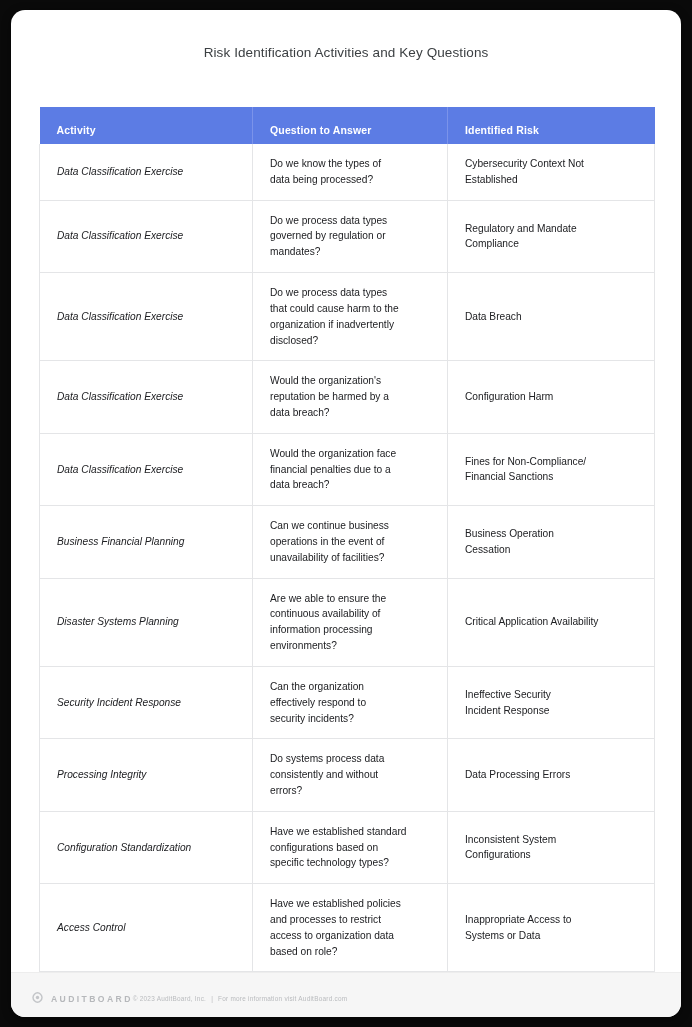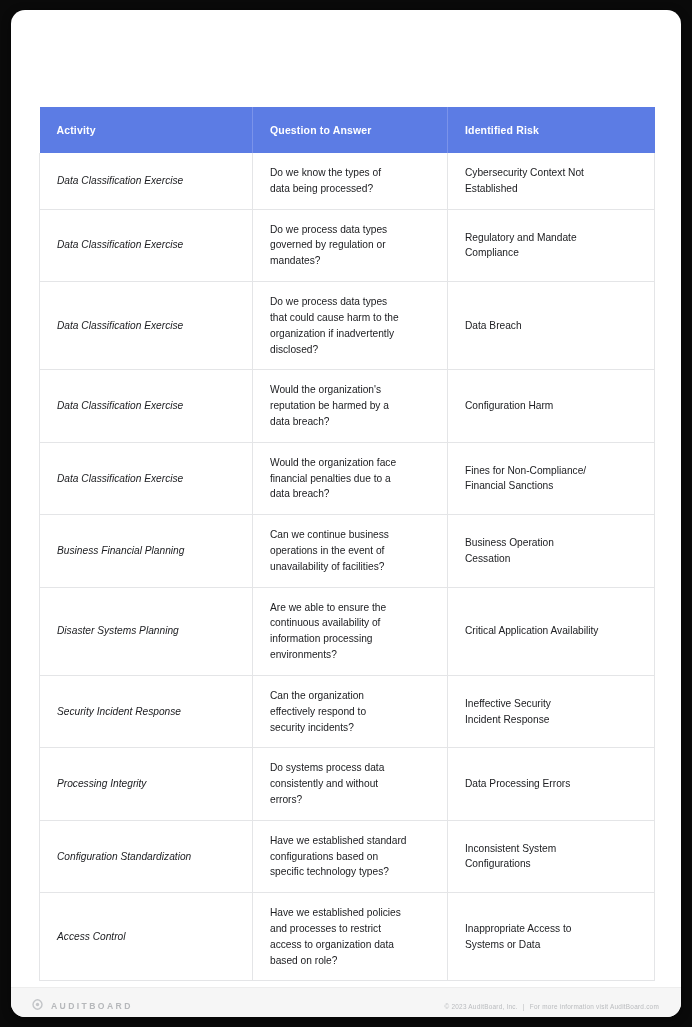--- a/index.html
+++ b/index.html
@@ -53,21 +53,21 @@
   }
   table.rik-table col.c1 { width: 213px; }
   table.rik-table col.c2 { width: 195px; }
   table.rik-table col.c3 { width: 207px; }
   table.rik-table thead th {
     background: #5c7ce4;
     color: #ffffff;
     font-size: 10.5px;
     font-weight: bold;
     text-align: left;
-    padding: 14px 16px 14px 17px;
+    padding: 14px 16px 5px 17px;
     height: 18px;
     vertical-align: middle;
     border-right: 1px solid #7b93ea;
     letter-spacing: 0.15px;
   }
   table.rik-table thead th:last-child { border-right: none; }
   table.rik-table tbody td {
     font-size: 10.2px;
     color: #202124;
     line-height: 1.55;
@@ -75,26 +75,25 @@
     border: 1px solid #e4e5e7;
     border-top: none;
     padding: 12px 16px 12px 17px;
   }
   table.rik-table tbody td.col-activity { border-left: 1px solid #e4e5e7; font-style: italic; }
   table.rik-table tbody tr:last-child td { border-bottom: 1px solid #e4e5e7; }
   .cell-line { display: block; white-space: pre-line; }
 
   .doc-footer {
     flex: 0 0 auto;
-    height: 30px;
+    height: 45px;
     background: #f6f6f6;
     border-top: 1px solid #ededed;
     display: flex;
     align-items: center;
-    justify-content: space-between;
     padding: 7px 22px 0 20px;
     box-sizing: border-box;
   }
   .brand {
     display: flex;
     align-items: center;
     gap: 7px;
   }
   .brand-mark { display: block; }
   .brand-name {
@@ -111,20 +110,21 @@
   }
   .footer-sep { padding: 0 5px; }
 </style>
 </head>
 <body>
 
 <div class="page-frame">
 
   <div class="doc-body">
 
+    <div class="doc-title">Risk Identification Activities and Key Questions</div>
 
     <div class="table-wrap">
       <table class="rik-table">
         <colgroup>
           <col class="c1">
             <col class="c2">
             <col class="c3">
         </colgroup>
         <thead>
           <tr>

